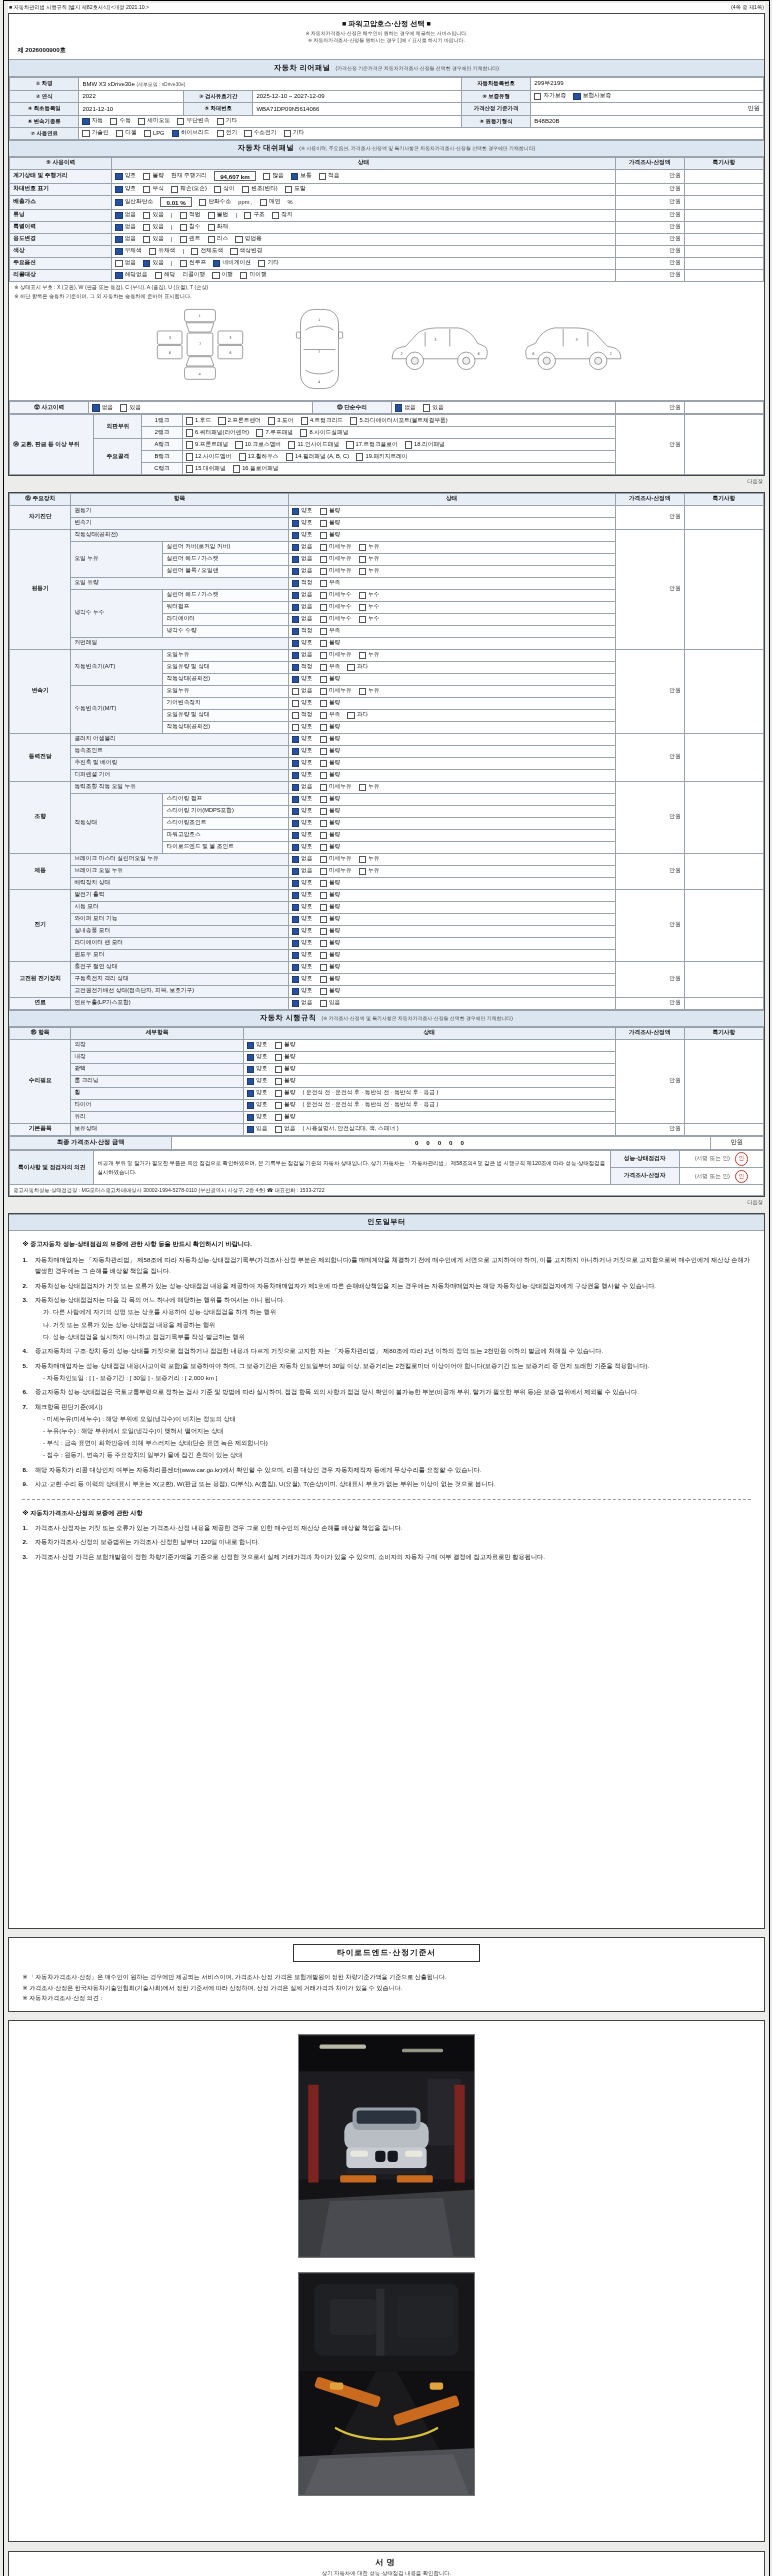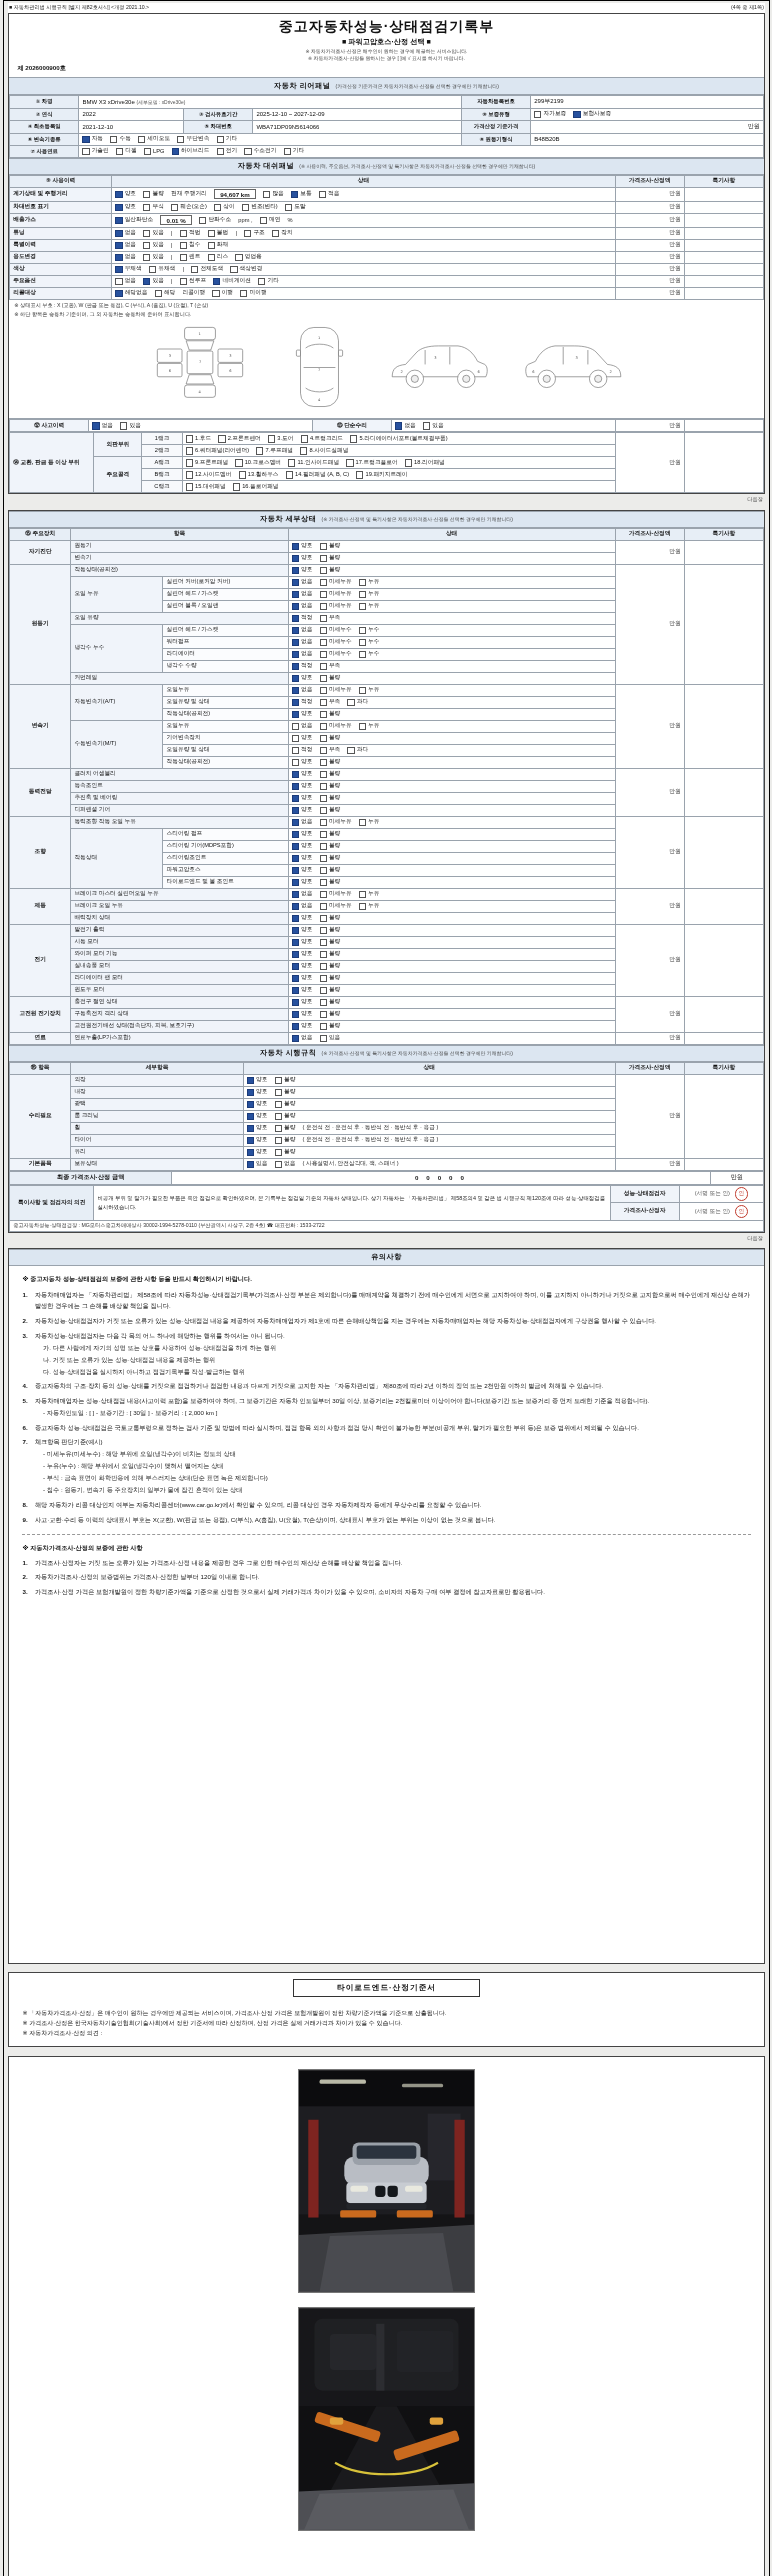--- a/index.html
+++ b/index.html
@@ -76,21 +76,20 @@
 
 <div class="frame">
 
   <div class="topline">
     <span>■ 자동차관리법 시행규칙 [별지 제82호서식] &lt;개정 2021.10.&gt;</span>
     <span>(4쪽 중 제1쪽)</span>
   </div>
 
   <div class="box">
     <div class="titleblock">
-      <div class="doc-title">중고자동차성능·상태점검기록부</div>
       <div class="doc-sub">■ 파워고압호스·산정 선택 ■</div>
       <div class="doc-note">※ 자동차가격조사·산정은 매수인이 원하는 경우에 제공하는 서비스입니다.</div>
       <div class="doc-note">※ 자동차가격조사·산정을 원하시는 경우 [ ]에 √ 표시를 하시기 바랍니다.</div>
       <div class="doc-no">제 2026000900호</div>
     </div>
 
     <div class="secbar">
       <span class="sectitle">자동차 리어패널</span>
       <span class="secnote">(가격산정 기준가격은 자동차가격조사·산정을 선택한 경우에만 기재합니다)</span>
     </div>
@@ -704,24 +703,20 @@
                 </span>
               </div>
             </td>
           </tr>
         </tbody>
     </table>
   </div>
   <div class="contnote">다음장</div>
 
   <div class="box">
-    <div class="secbar">
-      <span class="sectitle">자동차 세부상태</span>
-      <span class="secnote">(※ 가격조사·산정액 및 특기사항은 자동차가격조사·산정을 선택한 경우에만 기재합니다)</span>
-    </div>
     <table>
       <thead>
         <tr>
           <th style="width:54px">⑮ 주요장치</th>
           <th colspan="2">항목</th>
           <th>상태</th>
           <th style="width:62px">가격조사·산정액</th>
           <th style="width:72px">특기사항</th>
         </tr>
       </thead>
@@ -1621,21 +1616,21 @@
       <tr>
         <td class="op-shop" colspan="4">중고자동차성능·상태점검장 : MG모터스중고차매매상사  30002-1994-5278-0110  (부산광역시 사상구, 2층 4호)  ☎ 대표전화 : 1533-2722</td>
       </tr>
     </tbody>
       </table>
   </div>
   <div class="contnote">다음장</div>
 
   <div class="box noticebox">
     <div class="secbar">
-      <span class="sectitle">유의사항</span>
+      <span class="sectitle">인도일부터</span>
     </div>
     <div class="noticebody">
       <div class="nintro">※ 중고자동차 성능·상태점검의 보증에 관한 사항 등을 반드시 확인하시기 바랍니다.</div>
       <div>
           <div class="nitem">
             <span class="nnum">1.</span>
             <span class="ntext">자동차매매업자는 「자동차관리법」 제58조에 따라 자동차성능·상태점검기록부(가격조사·산정 부분은 제외합니다)를 매매계약을 체결하기 전에 매수인에게 서면으로 고지하여야 하며, 이를 고지하지 아니하거나 거짓으로 고지함으로써 매수인에게 재산상 손해가 발생한 경우에는 그 손해를 배상할 책임을 집니다.</span>
           </div>
           <div class="nitem">
             <span class="nnum">2.</span>

